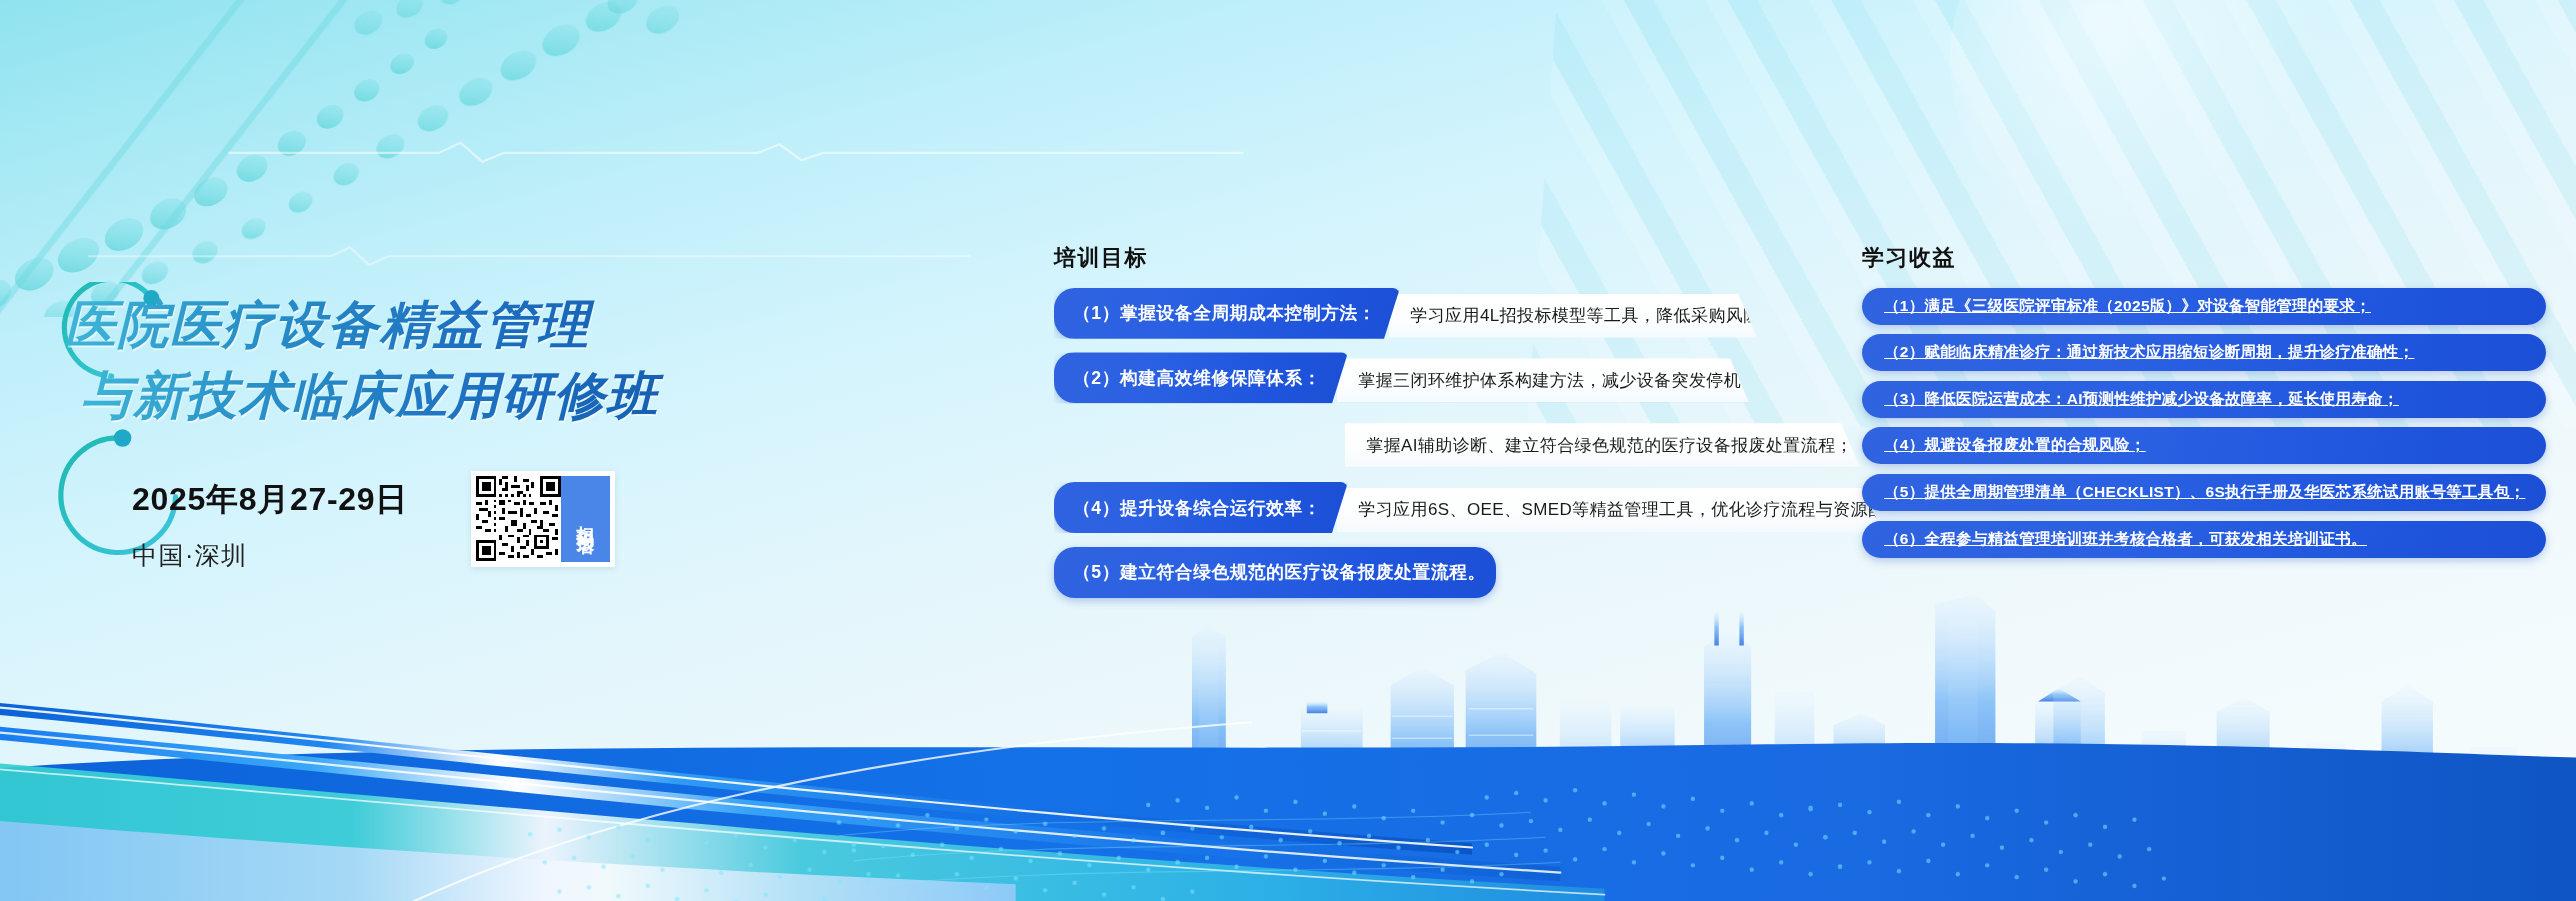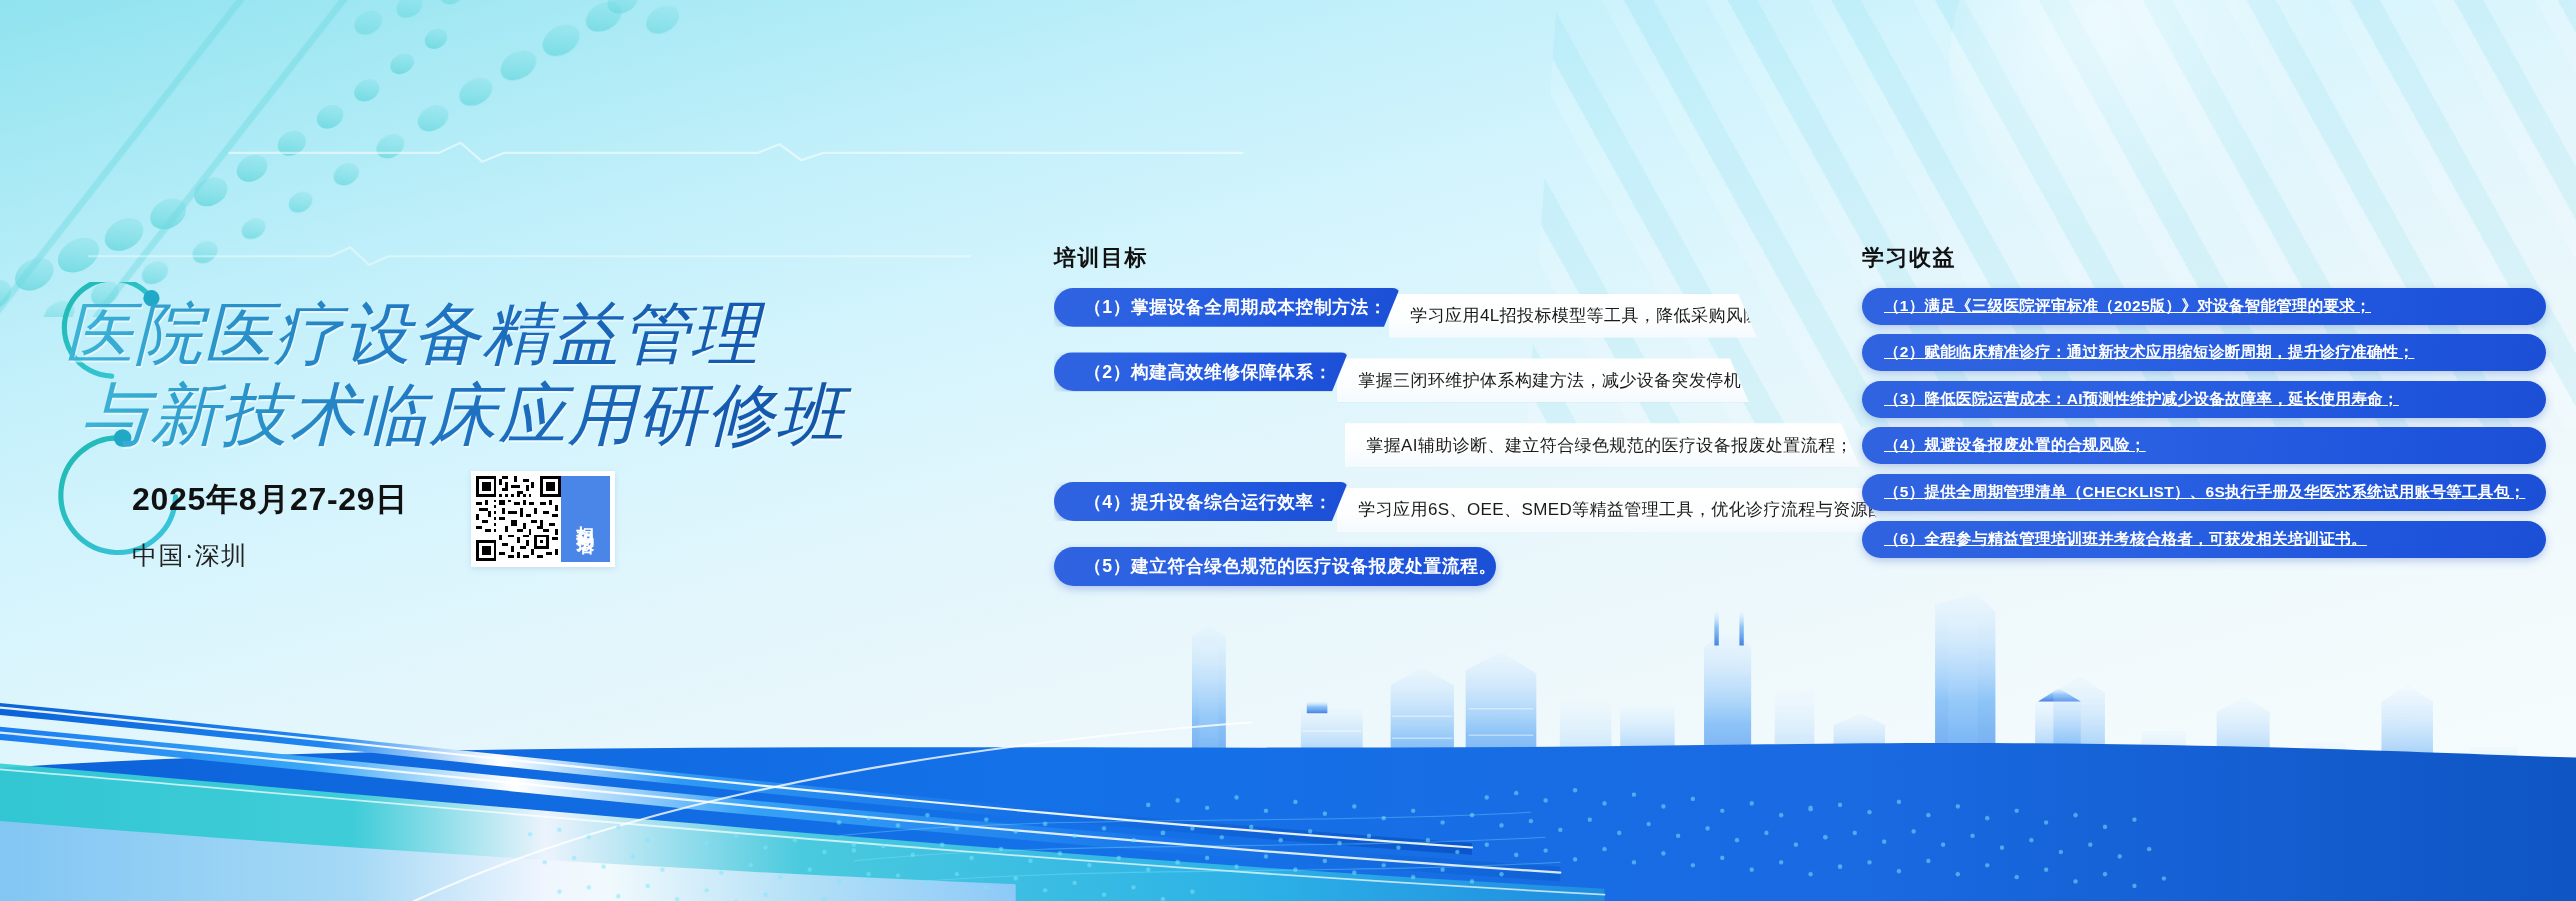--- a/index.html
+++ b/index.html
@@ -40,31 +40,31 @@
   }
   .glow-ball{
     position:absolute; top:-132px; right:243px;
     width:383px; height:383px; border-radius:50%;
     background:radial-gradient(circle at 40% 40%, rgba(255,255,255,.55), rgba(190,240,250,0) 68%);
   }
 
   
   .title-block{ position:absolute; left:65px; top:298px; width:898px; }
   .title-line{
-    font-weight:normal; font-style:italic;
-    font-size:68px; line-height:1.04;
+    font-weight:bold; font-style:italic;
+    font-size:51px; line-height:1.04;
     letter-spacing:1.5px;
     white-space:nowrap;
     background:linear-gradient(95deg,#3fb6d8 0%, #2a93c9 18%, #1d6fc0 46%, #155bb0 72%, #11509f 100%);
     -webkit-background-clip:text; background-clip:text;
     color:transparent;
     -webkit-text-fill-color:transparent;
     filter:drop-shadow(1.5px 2.2px 0 rgba(255,255,255,.55));
   }
-  .title-line.l2{ margin-top:10px; margin-left:16px; }
+  .title-line.l2{ margin-top:18px; margin-left:16px; }
 
   .arc{ position:absolute; pointer-events:none; }
   .arc1{ left:-23.6px; top:-16px; }
   .arc2{ left:-13.2px; top:109px; }
 
   .datebox{ position:absolute; left:132px; top:478px; }
   .date-main{ font-size:32px; font-weight:bold; color:#111; letter-spacing:0.7px; }
   .date-city{ font-size:25px; color:#222; margin-top:17px; letter-spacing:1.5px; }
 
   
@@ -102,26 +102,26 @@
     clip-path:polygon(0 0, calc(100% - 19px) 0, 100% 100%, 0 100%);
     display:flex; align-items:center;
   }
   .goal-panel span{
     display:block; font-size:17px; color:#1a1a1a;
     letter-spacing:0.4px; white-space:nowrap;
     padding-left:0;
   }
 
   .goal-pill{
-    position:absolute; left:0; top:0; height:39px;
+    position:absolute; left:0; top:0; height:51px;
     background:linear-gradient(100deg,#2f63e0 0%,#2a60e2 35%,#1f56dd 70%,#1b4fd6 100%);
     border-radius:20.6px 7.4px 7.4px 20.6px;
     clip-path:polygon(0 0, 100% 0, calc(100% - 16px) 100%, 0 100%);
     display:flex; align-items:center;
-    padding:0 22px 0 30px;
+    padding:0 22px 0 19px;
     box-shadow:0 2.9px 8.8px rgba(25,70,190,.28);
   }
   .goal-pill.full{
     border-radius:20.6px; clip-path:none; padding-right:26.5px;text-align:right;
   }
   .goal-pill span{
     color:#fff; font-size:17.7px; font-weight:bold;
     letter-spacing:0.6px; white-space:nowrap;
   }
 

